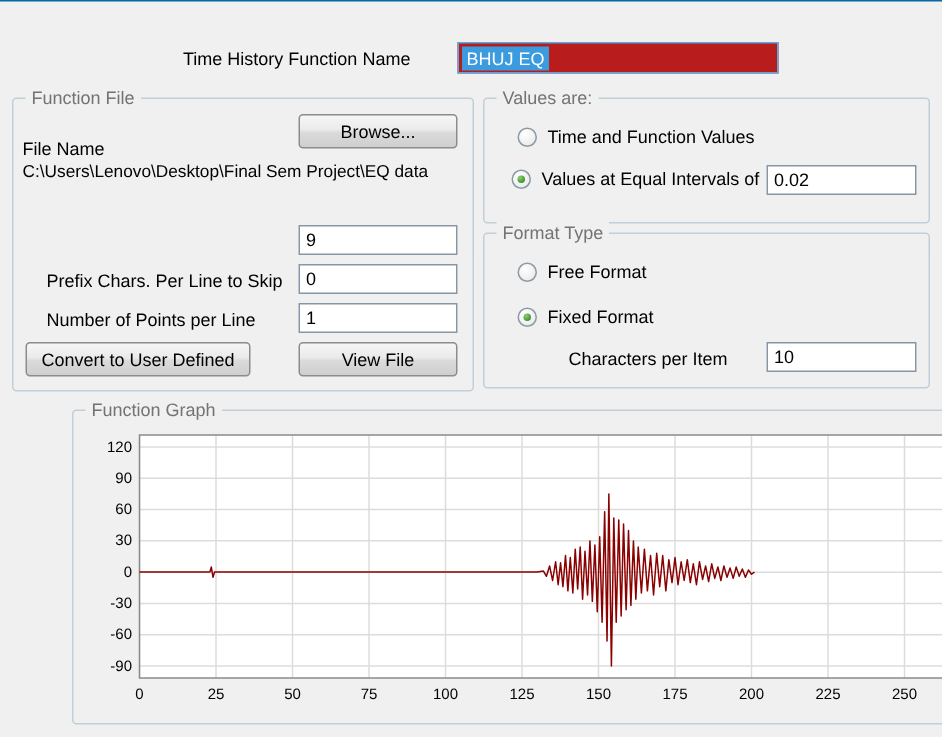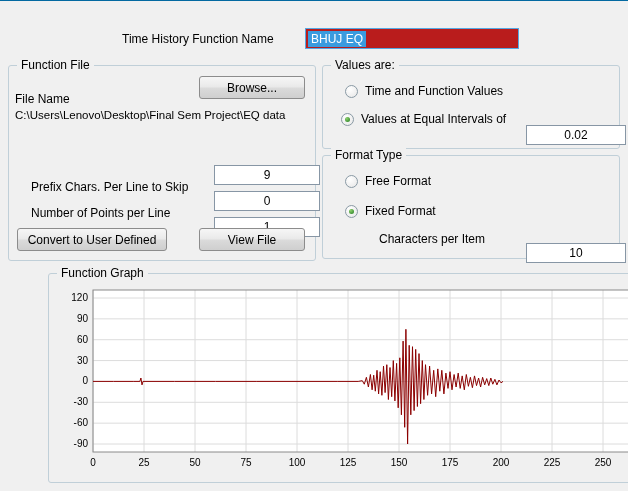--- a/index.html
+++ b/index.html
@@ -1,25 +1,25 @@
 <!DOCTYPE html>
 <html><head>
 <meta charset="utf-8">
 <style>
   html,body{margin:0;padding:0;}
   body{background:#f0f0f0;font-family:"Liberation Sans",sans-serif;font-size:12px;color:#000;}
   .dialog{position:relative;width:628px;height:491px;background:#f0f0f0;overflow:hidden;border-top:1px solid #0369a1;}
   .lbl{position:absolute;white-space:nowrap;}
   .group{position:absolute;border:1px solid #c0cfd8;border-radius:3px;background:#f0f0f0;}
-  .gtitle{position:absolute;top:-8px;left:8px;background:#f0f0f0;padding:0 4px;color:#000000;white-space:nowrap;}
+  .gtitle{position:absolute;top:-8px;left:8px;background:#f0f0f0;padding:0 4px;color:#737373;white-space:nowrap;}
   .btn{position:absolute;display:flex;align-items:center;justify-content:center;
        border:1px solid #8c8c8c;border-radius:3px;box-sizing:border-box;
        background:linear-gradient(#f6f6f6,#eaeaea 45%,#dadada 55%,#cfcfcf);font-size:12px;cursor:default;}
   .tb{position:absolute;background:#fff;border:1px solid #8796a5;box-sizing:border-box;
-      font-family:"Liberation Sans",sans-serif;font-size:12px;padding:0 4px;margin:15px;text-align:center;}
+      font-family:"Liberation Sans",sans-serif;font-size:12px;padding:0 4px;margin:0;}
   .namebox{position:absolute;background:#b91c1c;border:1px solid #56a7e2;box-sizing:border-box;display:flex;align-items:center;padding:0 2px;}
   .namesel{color:#fff;padding:1px 3px;white-space:nowrap;}
   .radio{position:absolute;display:flex;align-items:center;gap:7px;cursor:default;}
   .rdot{position:relative;width:13px;height:13px;border-radius:50%;border:1px solid #8a9aa5;
         background:radial-gradient(circle at 35% 30%,#ffffff,#e6e6e6);box-sizing:border-box;flex:0 0 auto;}
   .radio.checked .rdot::after{content:"";position:absolute;left:3px;top:3px;width:5px;height:5px;border-radius:50%;
         background:radial-gradient(circle at 35% 30%,#8ed06d,#1f7a1f);}
   .pathtext{position:absolute;font-size:11.5px;line-height:14px;white-space:nowrap;}
   .chart{position:absolute;}
   svg text{font-family:"Liberation Sans",sans-serif;}

